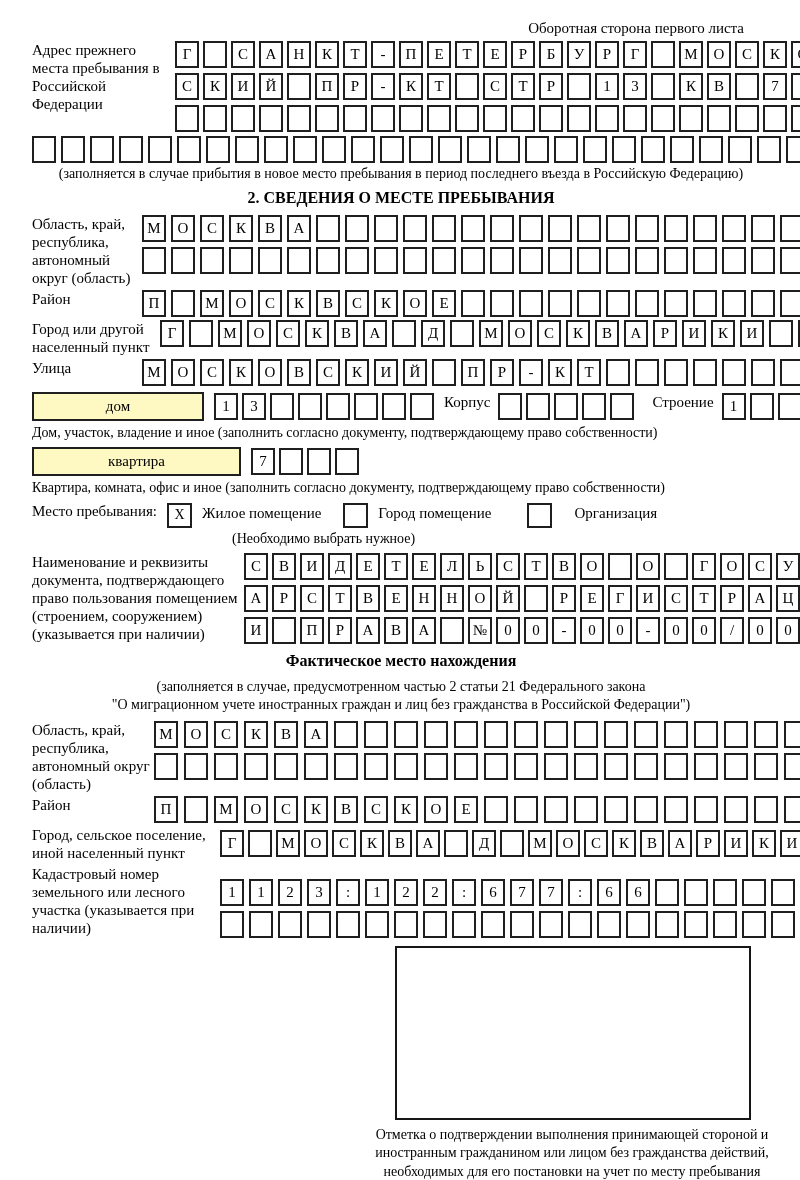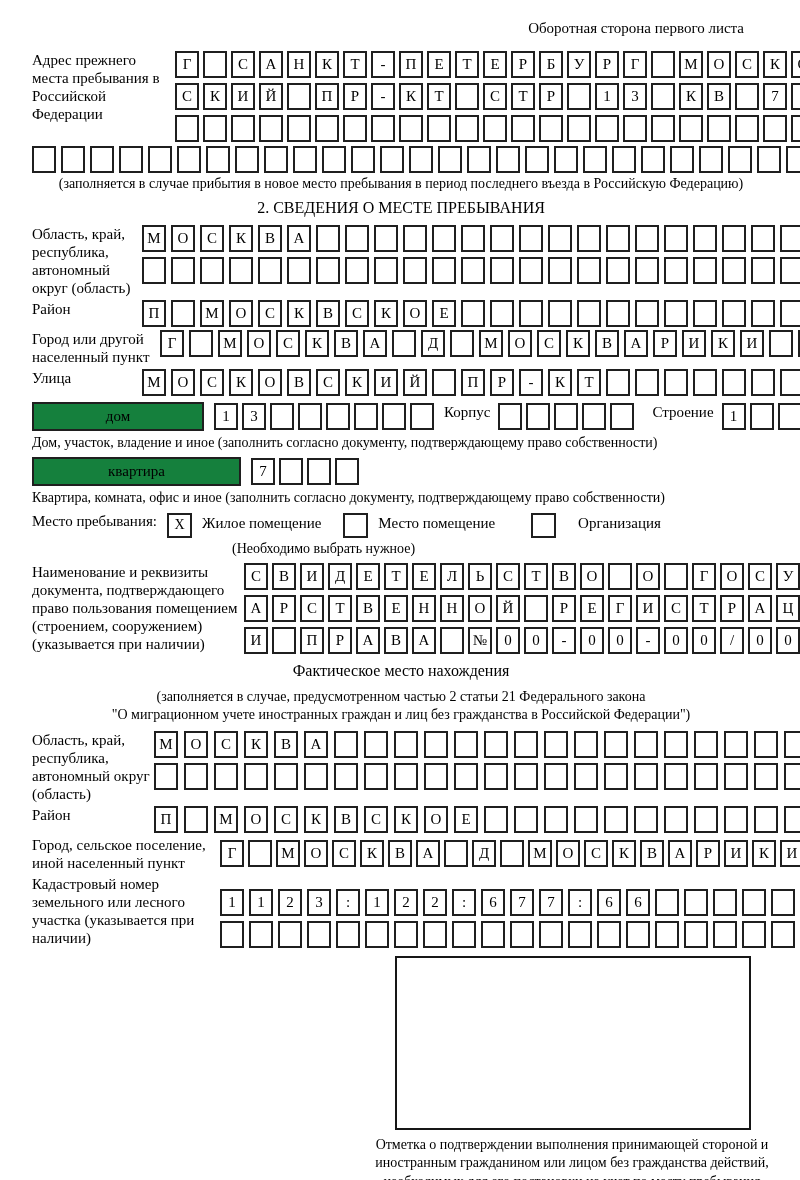--- a/index.html
+++ b/index.html
@@ -1,34 +1,34 @@
 <!DOCTYPE html>
 <html><head>
 <meta charset="utf-8">
 <style>
   html,body{margin:0;padding:0;background:#fff;color:#000;
     font-family:"Liberation Serif","DejaVu Serif",serif;}
   .page{position:relative;width:800px;height:1180px;box-sizing:border-box;
     padding:20px 30px 0 32px;overflow:hidden;background:#fff;}
-  .header-note{text-align:right;font-size:15px;padding-right:26px;margin-bottom:14px;}
+  .header-note{text-align:right;font-size:15px;padding-right:26px;margin-bottom:4px;}
   .frow{display:flex;align-items:flex-start;margin-bottom:3px;}
   .flabel{font-size:15px;line-height:1.2;flex:none;}
   .lw143{width:143px}.lw110{width:110px}.lw122{width:122px}
   .lw128{width:128px}.lw210{width:210px}.lw188{width:188px}
   .cellrows{display:flex;flex-direction:column;gap:5px;}
   .cells{display:flex;gap:4px;flex-wrap:nowrap;}
   .cells.g5{gap:5px}.cells.g6{gap:6px}
   .cell{flex:none;width:20px;height:23px;border:2px solid #1f1f1f;background:#fff;
     display:flex;align-items:center;justify-content:center;font-size:15px;line-height:1;}
   .fullrow{margin:4px 0 2px 0;}
   .caption{font-size:14px;line-height:1.25;}
   .center{text-align:center;}
-  .title{font-weight:normal;text-align:center;font-size:16px;margin:6px 0 8px 0;}
+  .title{font-weight:bold;text-align:center;font-size:16px;margin:6px 0 8px 0;}
   .wbox{flex:none;border:2px solid #1f1f1f;height:25px;display:flex;align-items:center;
-    justify-content:center;font-size:15px;background:#15803d;}
+    justify-content:center;font-size:15px;background:#fef9c3;}
   .dom-box{width:168px}.kv-box{width:205px}
   .inline-label{font-size:15px;margin:2px 8px 0 10px;flex:none;}
   .mesto{display:flex;margin:6px 0 2px 0;font-size:15px;}
   .cb{flex:none;width:21px;height:21px;border:2px solid #1f1f1f;display:flex;
     align-items:center;justify-content:center;font-size:14px;background:#fff;}
   .mt4{margin-top:0}.mt6{margin-top:6px}.mt8{margin-top:8px}
   .stamp-box{width:352px;height:170px;border:2px solid #161616;margin:8px 0 0 363px;background:#fff;}
   .stamp-caption{width:440px;margin:6px 0 0 320px;text-align:center;font-size:14px;line-height:1.32;}
   .choose-caption{margin:2px 0 4px 200px;}
 </style>
@@ -333,21 +333,21 @@
         <div class="cell"></div>
       </div>
   </div>
   <div class="caption">Квартира, комната, офис и иное (заполнить согласно документу, подтверждающему право собственности)</div>
 
   <div class="mesto">
     <span>Место пребывания:</span>
     <span class="cb" style="margin-left:10px">X</span>
     <span class="inline-label">Жилое помещение</span>
     <span class="cb" style="margin-left:14px"></span>
-    <span class="inline-label">Место помещение</span>
+    <span class="inline-label">Город помещение</span>
     <span class="cb" style="margin-left:28px"></span>
     <span class="inline-label" style="margin-left:22px">Организация</span>
   </div>
   <div class="caption choose-caption">(Необходимо выбрать нужное)</div>
 
   <div class="frow mt6">
     <div class="flabel lw210">Наименование и реквизиты документа, подтверждающего право пользования помещением (строением, сооружением) (указывается при наличии)</div>
     <div class="cellrows" style="margin-left:2px">
       <div class="cells">
           <div class="cell">С</div>

